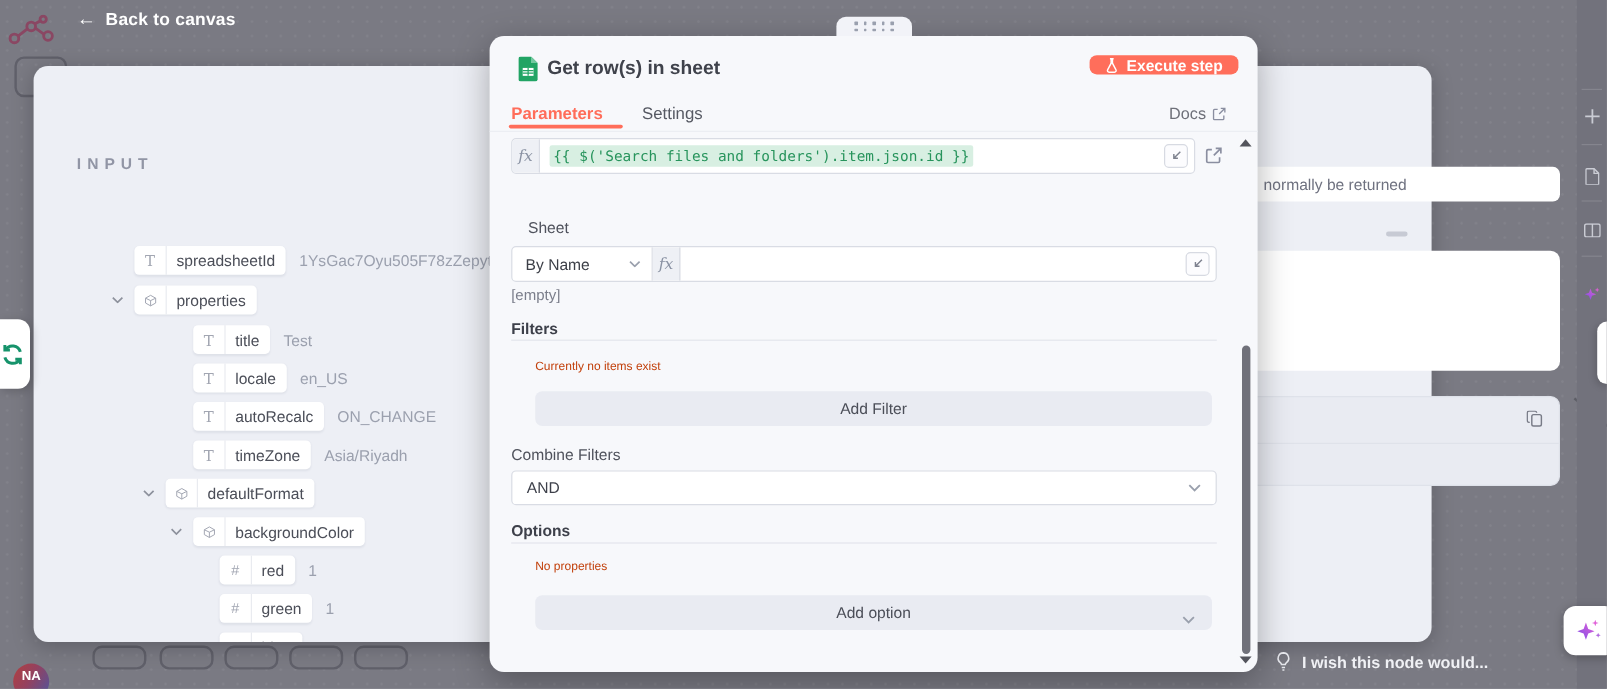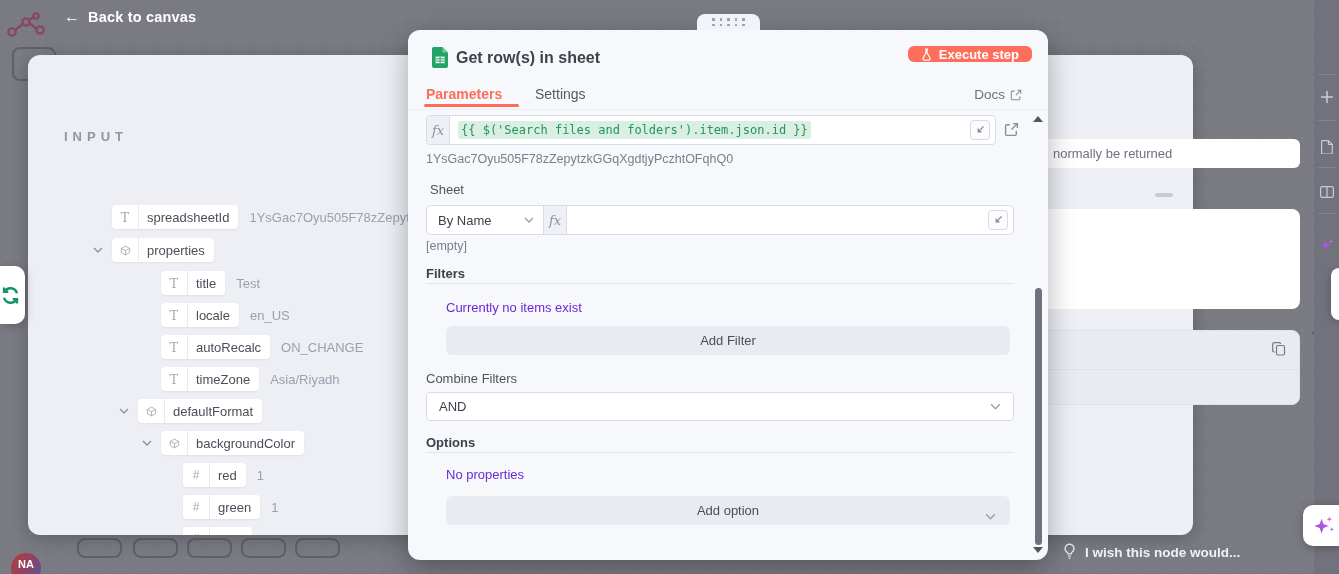--- a/index.html
+++ b/index.html
@@ -104,21 +104,21 @@
   .expr-text{font-family:"DejaVu Sans Mono",monospace;font-size:12px;color:#27945c;
              background:#d8efe2;padding:2px 3px;border-radius:2px;white-space:nowrap;}
   .expand-btn{position:absolute;right:5px;top:4px;width:20px;height:20px;border:1px solid #d7dae2;
               border-radius:4px;background:#fcfcfe;display:flex;align-items:center;justify-content:center;
               cursor:pointer;padding:0;}
   .ext-icon{position:absolute;cursor:pointer;}
   .resolved{position:absolute;font-size:12.5px;color:#7b7e8b;}
   .flabel{position:absolute;font-size:13px;color:#4f525c;font-weight:500;}
   .section-label{position:absolute;font-size:13px;color:#3d404a;font-weight:bold;}
   .section-line{position:absolute;height:1px;background:#e3e5ec;}
-  .empty-text{position:absolute;font-size:13px;color:#6d28d9;text-align:right;}
+  .empty-text{position:absolute;font-size:10px;color:#c2410c;text-align:right;}
   .add-btn{position:absolute;height:29px;background:#e9ebf2;border:none;border-radius:6px;
            font-family:"Liberation Sans",sans-serif;font-size:13px;color:#4b4e58;cursor:pointer;}
   .select-full{position:absolute;height:29px;background:#fff;border:1px solid #d9dce4;border-radius:4px;
                display:flex;align-items:center;justify-content:space-between;padding:0 12px;
                box-sizing:border-box;font-size:13px;color:#3d404a;cursor:pointer;}
   .chev-right{position:absolute;right:14px;top:12px;}
 
   .scroll-thumb{position:absolute;left:627px;top:258px;width:7px;height:257px;background:#70717a;
                 border-radius:4px;cursor:pointer;}
   .tri-up{position:absolute;left:625px;top:86px;width:0;height:0;border-left:5px solid transparent;
@@ -411,23 +411,22 @@
           <path d="M8.6 1.4 3.4 6.6M3.2 3.4v3.4h3.4"></path>
           </svg>
         </button>
       </span>
   </div>
   <span class="ext-icon" style="left:596px;top:92px">
     <svg width="15" height="15" viewBox="0 0 14 14" fill="none" stroke="#8a8ea0" stroke-width="1.3">
       <path d="M5.5 2.5H2.5a1 1 0 0 0-1 1v8a1 1 0 0 0 1 1h8a1 1 0 0 0 1-1V8.5"></path>
       <path d="M8.5 1.5h4v4M12.3 1.7 7 7"></path>
       </svg></span>
-  <div class="resolved" style="left:18px;top:122px">1YsGac7Oyu505F78zZepytzkGGqXgdtjyPczhtOFqhQ0</div>
-
-  <div class="flabel" style="left:22px;top:152px">Sheet</div>
+
+  <div class="flabel" style="left:32px;top:152px">Sheet</div>
   <div class="param-row" style="left:18px;top:175px;width:588px">
     <span class="mode-select" style="width:96px">
       <span>By Name</span>
       <svg width="10" height="6" viewBox="0 0 10 6" fill="none" stroke="#9aa0ad" stroke-width="1.4">
           <path d="M1 1l4 4 4-4"></path>
         </svg>
       </span>
     <span class="fx-seg">fx</span>
     <span class="expr-area">
       <span></span>

